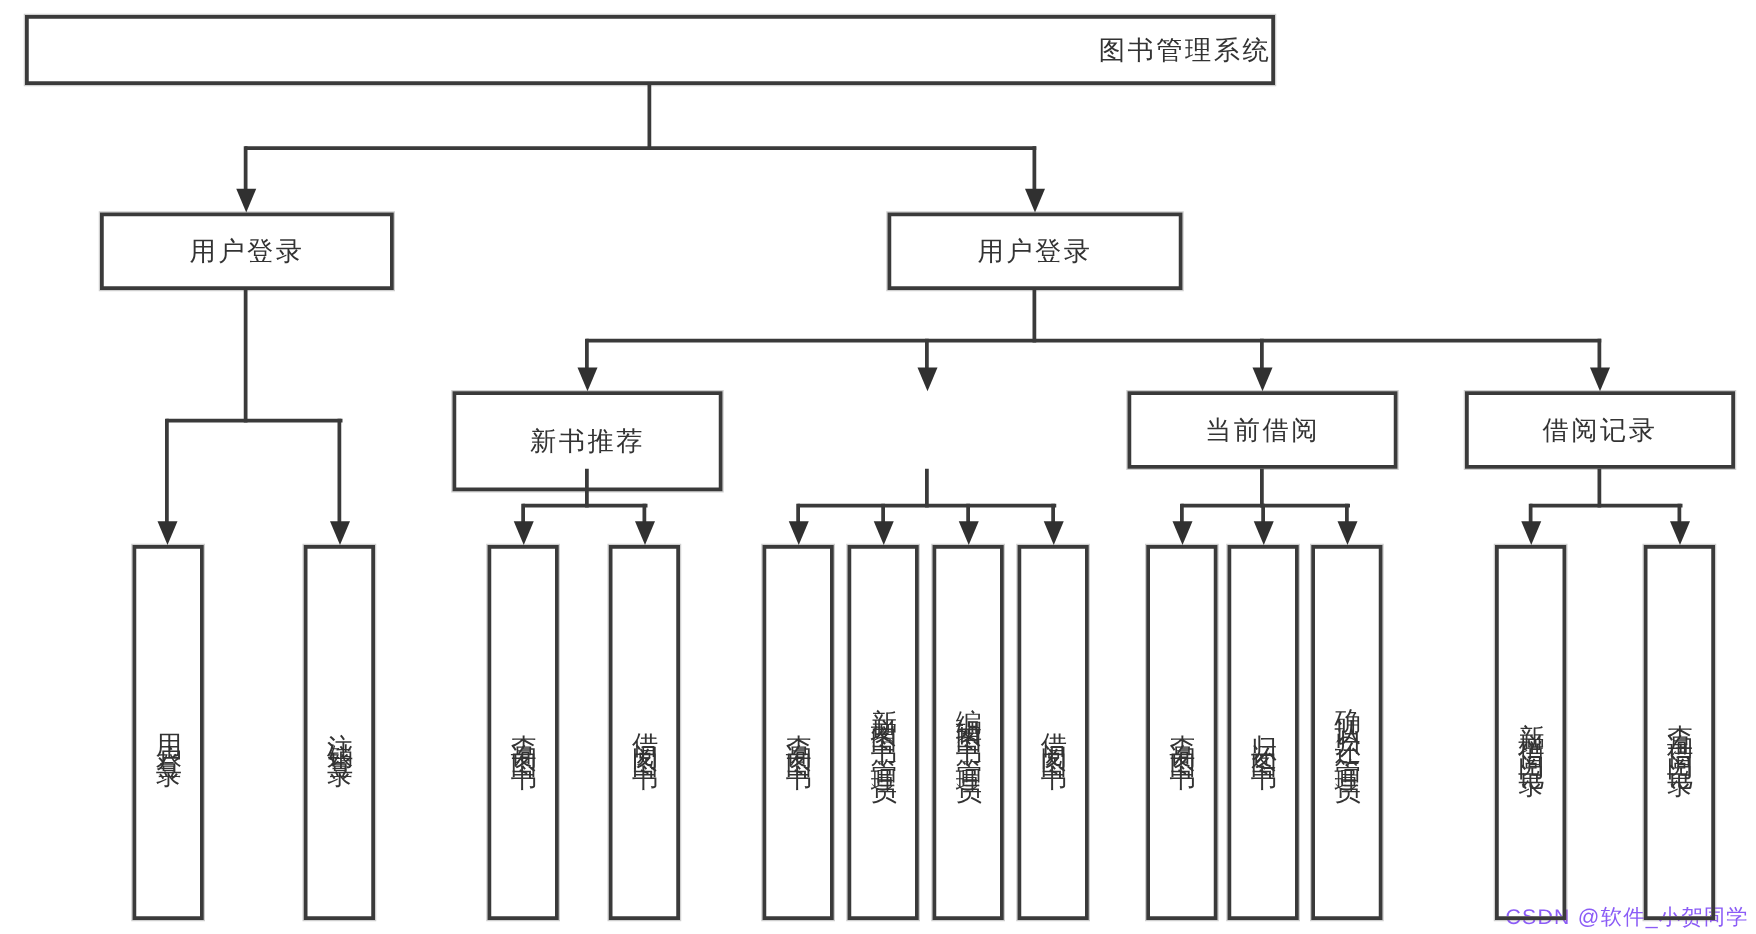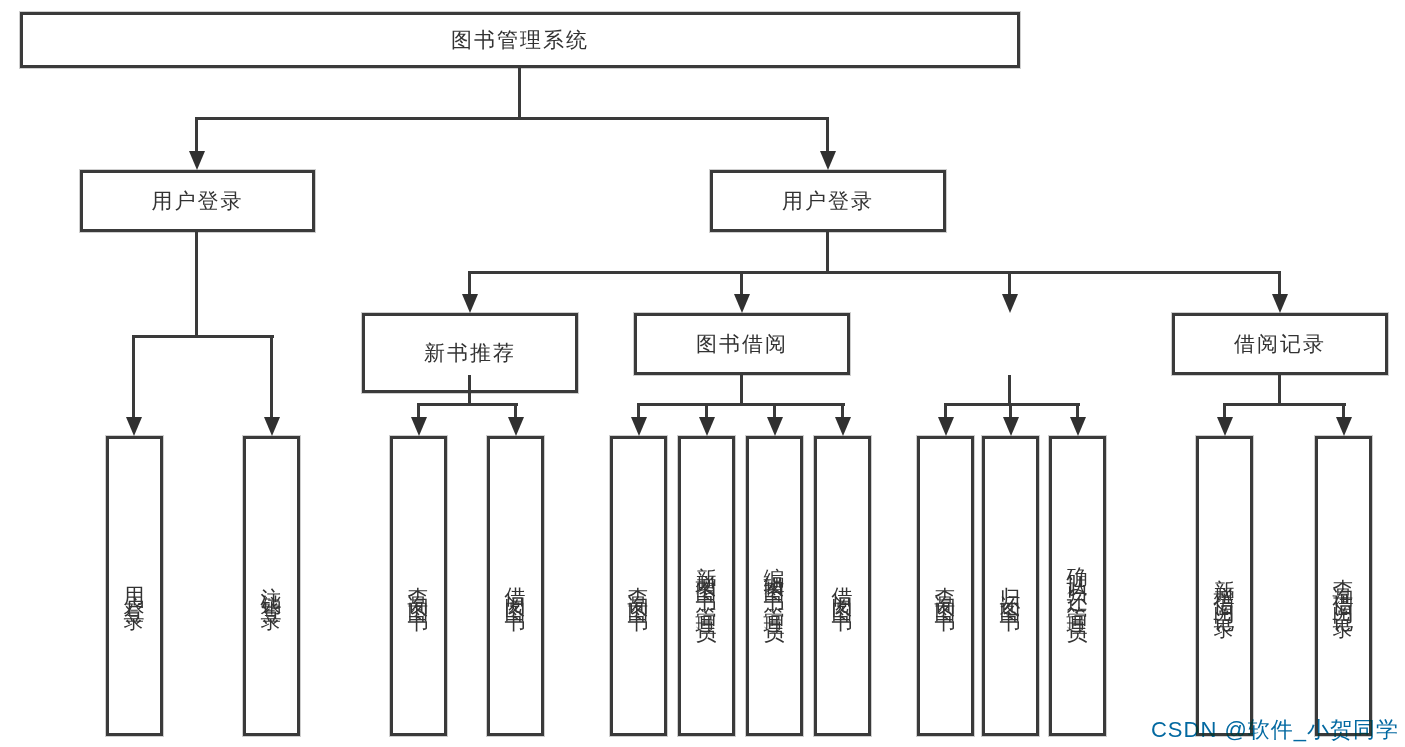--- a/index.html
+++ b/index.html
@@ -42,53 +42,53 @@
   .arr {
     position: absolute; width: 0; height: 0;
     border-left: 8px solid transparent;
     border-right: 8px solid transparent;
     border-top: 19px solid #303030;
   }
 
   .wm {
     position: absolute;
     right: 6px; bottom: 2px;
-    font-size: 22px;
-    color: #0369a1;
+    font-size: 17px;
+    color: #8b5cf6;
     letter-spacing: 1px;
     mix-blend-mode: darken;
     z-index: 50;
     white-space: nowrap;
   }
 </style>
 </head>
 <body>
 
 <div class="stage">
 
-  <div class="box" style="left:20px; top:12px; width:1000px; height:56px;">
+  <div class="box" style="left:20px; top:12px; width:1000px; height:56px;justify-content:flex-end;">
     <span>图书管理系统</span>
   </div>
 
   <div class="box" style="left:80px; top:170px; width:235px; height:62px;">
     <span>用户登录</span>
   </div>
 
   <div class="box" style="left:710px; top:170px; width:236px; height:62px;">
     <span>用户登录</span>
   </div>
 
   <div class="box" style="left:362px; top:313px; width:216px; height:80px;">
     <span>新书推荐</span>
   </div>
 
-  <div class="box" style="left:634px; top:313px; width:216px; height:62px;">
-    <span>图书借阅</span>
+
+  <div class="box" style="left:902px; top:313px; width:216px; height:62px;">
+    <span>当前借阅</span>
   </div>
-
 
   <div class="box" style="left:1172px; top:313px; width:216px; height:62px;">
     <span>借阅记录</span>
   </div>
 
   <div class="box vbox" style="left:106px; top:436px; width:57px; height:300px;">
     <span class="vtext">用户登录</span>
   </div>
   <div class="box vbox" style="left:243px; top:436px; width:57px; height:300px;">
     <span class="vtext">注销登录</span>

